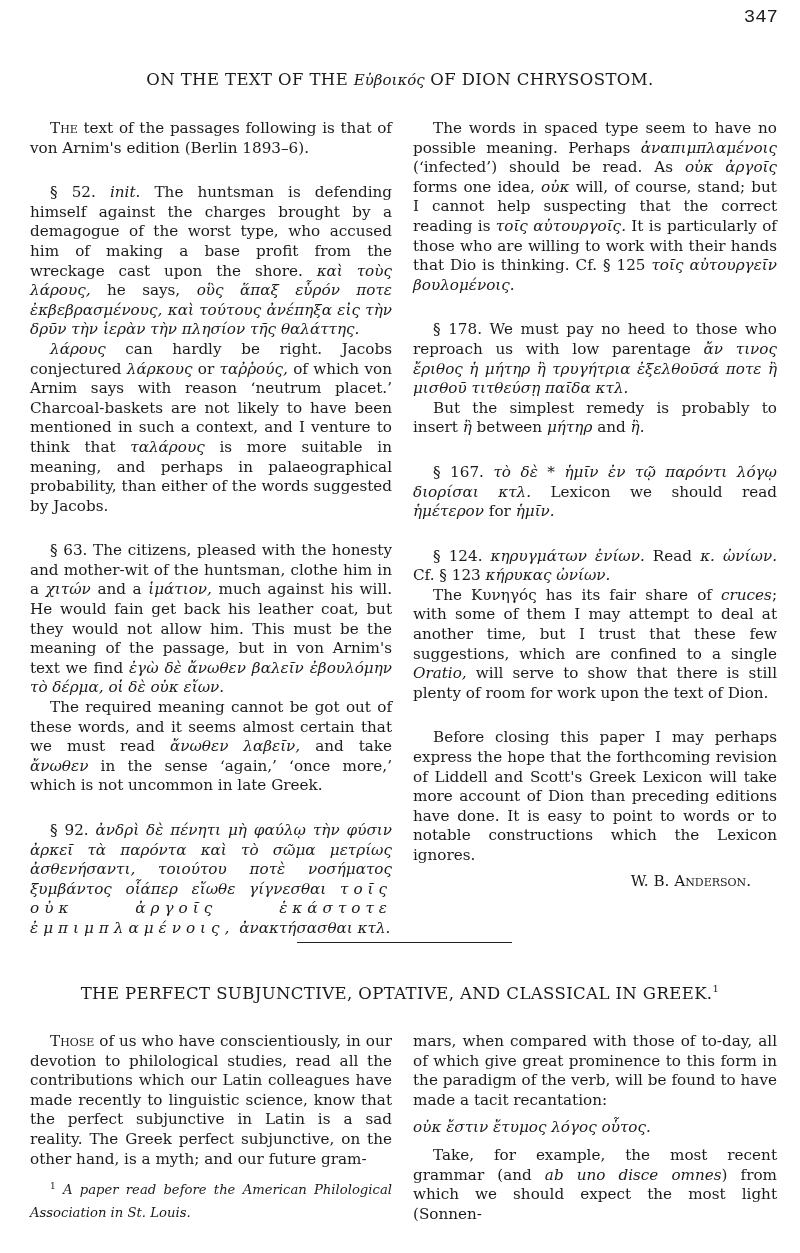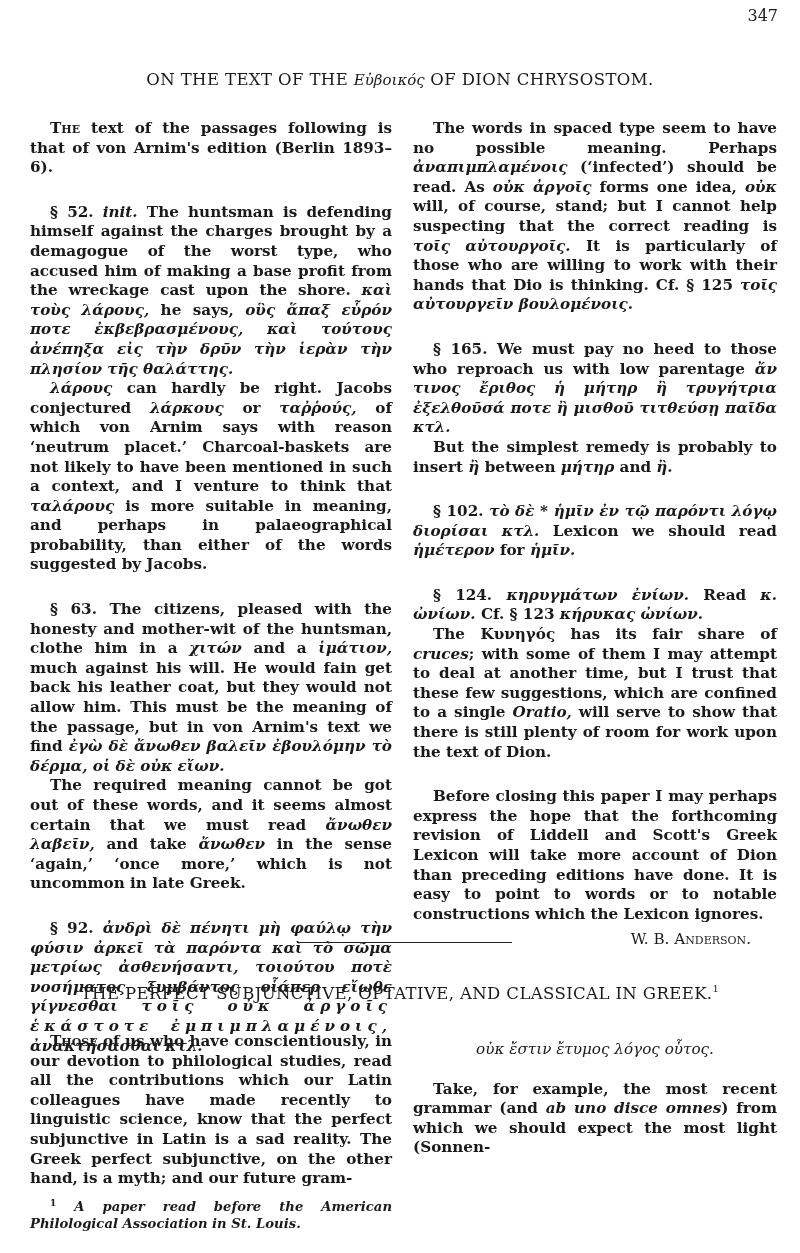--- a/index.html
+++ b/index.html
@@ -9,44 +9,44 @@
     color: #1a1a1a;
   }
   .running-head {
     position: absolute; top: 6px; left: 0; width: 800px; height: 24px;
   }
   .running-head .journal {
     position: absolute; left: 0; width: 800px; text-align: center; top: 0;
     font-size: 15px; letter-spacing: 0.6px;
   }
   .running-head .pageno {
-    position: absolute; right: 22px; top: 0; font-size: 16px;
+    position: absolute; right: 22px; top: 0; font-size: 19px; font-family: Liberation Mono, monospace;
   }
   .article-title {
     position: absolute; left: 0; width: 800px; text-align: center;
     font-size: 16.5px; letter-spacing: 0.4px; white-space: nowrap;
   }
   .article-title i { font-family: "DejaVu Serif", serif; font-style: italic; font-size: 15px; letter-spacing: 0; }
   .col {
     position: absolute; font-size: 15.2px; line-height: 19.6px;
     text-align: justify; hyphens: none;
   }
-  .col p { margin: 0; text-indent: 20px; font-weight: bold; }
+  .col p { margin: 0; text-indent: 20px; }
   .col p.noindent { text-indent: 0; }
   .col p.gap { margin-top: 25px; }
   .col .g { font-style: italic; }
   .col .sc { font-variant: small-caps; }
   .col .spaced { letter-spacing: 5px; font-style: italic; }
   .signature { text-align: right; font-variant: small-caps; margin-top: 6px; padding-right: 26px; }
   .sep-rule {
     position: absolute; left: 297px; width: 215px; top: 942px; height: 0;
     border-top: 1.5px solid #222;
   }
-  .centered-greek { text-align: center; font-style: italic; margin: 8px 0 20px 0; }
-  .footnote { font-size: 13.2px; line-height: 17px; font-style: italic; text-indent: 20px; margin-top: 6px !important; }
+  .centered-greek { font-style: italic; margin: 8px 0 8px 0; }
+  .footnote { font-size: 13.2px; line-height: 22px; font-style: italic; text-indent: 20px; margin-top: 6px !important; }
   .footnote sup { font-style: normal; font-size: 9px; }
   sup.fn { font-size: 10px; vertical-align: super; }
 </style>
 </head>
 <body>
 
 <div class="running-head">
   <div class="pageno">347</div>
 </div>
 
@@ -56,34 +56,35 @@
   <p><span class="sc">The</span><span> text of the passages following is that of von Arnim's edition (Berlin 1893–6).</span></p>
   <p class="gap"><span>§ 52. </span><i>init.</i><span> The huntsman is defending himself against the charges brought by a demagogue of the worst type, who accused him of making a base profit from the wreckage cast upon the shore. </span><span class="g">καὶ τοὺς λάρους,</span><span> he says, </span><span class="g">οὓς ἅπαξ εὗρόν ποτε ἐκβεβρασμένους, καὶ τούτους ἀνέπηξα εἰς τὴν δρῦν τὴν ἱερὰν τὴν πλησίον τῆς θαλάττης.</span></p>
   <p><span class="g">λάρους</span><span> can hardly be right. Jacobs conjectured </span><span class="g">λάρκους</span><span> or </span><span class="g">ταῤῥούς,</span><span> of which von Arnim says with reason ‘neutrum placet.’ Charcoal-baskets are not likely to have been mentioned in such a context, and I venture to think that </span><span class="g">ταλάρους</span><span> is more suitable in meaning, and perhaps in palaeographical probability, than either of the words suggested by Jacobs.</span></p>
   <p class="gap"><span>§ 63. The citizens, pleased with the honesty and mother-wit of the huntsman, clothe him in a </span><span class="g">χιτών</span><span> and a </span><span class="g">ἱμάτιον,</span><span> much against his will. He would fain get back his leather coat, but they would not allow him. This must be the meaning of the passage, but in von Arnim's text we find </span><span class="g">ἐγὼ δὲ ἄνωθεν βαλεῖν ἐβουλόμην τὸ δέρμα, οἱ δὲ οὐκ εἴων.</span></p>
   <p><span>The required meaning cannot be got out of these words, and it seems almost certain that we must read </span><span class="g">ἄνωθεν λαβεῖν,</span><span> and take </span><span class="g">ἄνωθεν</span><span> in the sense ‘again,’ ‘once more,’ which is not uncommon in late Greek.</span></p>
   <p class="gap"><span>§ 92. </span><span class="g">ἀνδρὶ δὲ πένητι μὴ φαύλῳ τὴν φύσιν ἀρκεῖ τὰ παρόντα καὶ τὸ σῶμα μετρίως ἀσθενήσαντι, τοιούτου ποτὲ νοσήματος ξυμβάντος οἷάπερ εἴωθε γίγνεσθαι </span><span class="spaced">τοῖς οὐκ ἀργοῖς ἑκάστοτε ἐμπιμπλαμένοις,</span><span class="g"> ἀνακτήσασθαι κτλ.</span></p>
 </div>
 
 <div class="col" style="left:413px; top:119px; width:364px;">
   <p><span>The words in spaced type seem to have no possible meaning. Perhaps </span><span class="g">ἀναπιμπλαμένοις</span><span> (‘infected’) should be read. As </span><span class="g">οὐκ ἀργοῖς</span><span> forms one idea, </span><span class="g">οὐκ</span><span> will, of course, stand; but I cannot help suspecting that the correct reading is </span><span class="g">τοῖς αὐτουργοῖς.</span><span> It is particularly of those who are willing to work with their hands that Dio is thinking. Cf. § 125 </span><span class="g">τοῖς αὐτουργεῖν βουλομένοις.</span></p>
-  <p class="gap"><span>§ 165. We must pay no heed to those who reproach us with low parentage </span><span class="g">ἄν τινος ἔριθος ἡ μήτηρ ἢ τρυγήτρια ἐξελθοῦσά ποτε ἢ μισθοῦ τιτθεύσῃ παῖδα κτλ.</span></p>
+  <p class="gap"><span>§ 178. We must pay no heed to those who reproach us with low parentage </span><span class="g">ἄν τινος ἔριθος ἡ μήτηρ ἢ τρυγήτρια ἐξελθοῦσά ποτε ἢ μισθοῦ τιτθεύσῃ παῖδα κτλ.</span></p>
   <p><span>But the simplest remedy is probably to insert </span><span class="g">ἢ</span><span> between </span><span class="g">μήτηρ</span><span> and </span><span class="g">ἢ.</span></p>
-  <p class="gap"><span>§ 102. </span><span class="g">τὸ δὲ * ἡμῖν ἐν τῷ παρόντι λόγῳ διορίσαι κτλ.</span><span> Lexicon we should read </span><span class="g">ἡμέτερον</span><span> for </span><span class="g">ἡμῖν.</span></p>
+  <p class="gap"><span>§ 167. </span><span class="g">τὸ δὲ * ἡμῖν ἐν τῷ παρόντι λόγῳ διορίσαι κτλ.</span><span> Lexicon we should read </span><span class="g">ἡμέτερον</span><span> for </span><span class="g">ἡμῖν.</span></p>
   <p class="gap"><span>§ 124. </span><span class="g">κηρυγμάτων ἐνίων.</span><span> Read </span><span class="g">κ. ὠνίων.</span><span> Cf. § 123 </span><span class="g">κήρυκας ὠνίων.</span></p>
   <p><span>The </span><span class="g" style="font-style:normal">Κυνηγός</span><span> has its fair share of </span><i>cruces</i><span>; with some of them I may attempt to deal at another time, but I trust that these few suggestions, which are confined to a single </span><i>Oratio,</i><span> will serve to show that there is still plenty of room for work upon the text of Dion.</span></p>
   <p class="gap"><span>Before closing this paper I may perhaps express the hope that the forthcoming revision of Liddell and Scott's Greek Lexicon will take more account of Dion than preceding editions have done. It is easy to point to words or to notable constructions which the Lexicon ignores.</span></p>
   <div class="signature">W. B. Anderson.</div>
 </div>
 
 <div class="sep-rule"></div>
 
 <div class="article-title" style="top:983px;"><span>THE PERFECT SUBJUNCTIVE, OPTATIVE, AND CLASSICAL IN GREEK.</span><sup class="fn">1</sup></div>
 
 <div class="col" style="left:30px; top:1032px; width:362px;">
   <p><span class="sc">Those</span><span> of us who have conscientiously, in our devotion to philological studies, read all the contributions which our Latin colleagues have made recently to linguistic science, know that the perfect subjunctive in Latin is a sad reality. The Greek perfect subjunctive, on the other hand, is a myth; and our future gram-</span></p>
   <p class="footnote"><sup>1</sup><span> A paper read before the American Philological Association in St. Louis.</span></p>
 </div>
 
 <div class="col" style="left:413px; top:1032px; width:364px;">
+  <p class="noindent"><span>mars, when compared with those of to-day, all of which give great prominence to this form in the paradigm of the verb, will be found to have made a tacit recantation:</span></p>
   <div class="centered-greek">οὐκ ἔστιν ἔτυμος λόγος οὗτος.</div>
   <p><span>Take, for example, the most recent grammar (and </span><i>ab uno disce omnes</i><span>) from which we should expect the most light (Sonnen-</span></p>
 </div>
 
 </body></html>

